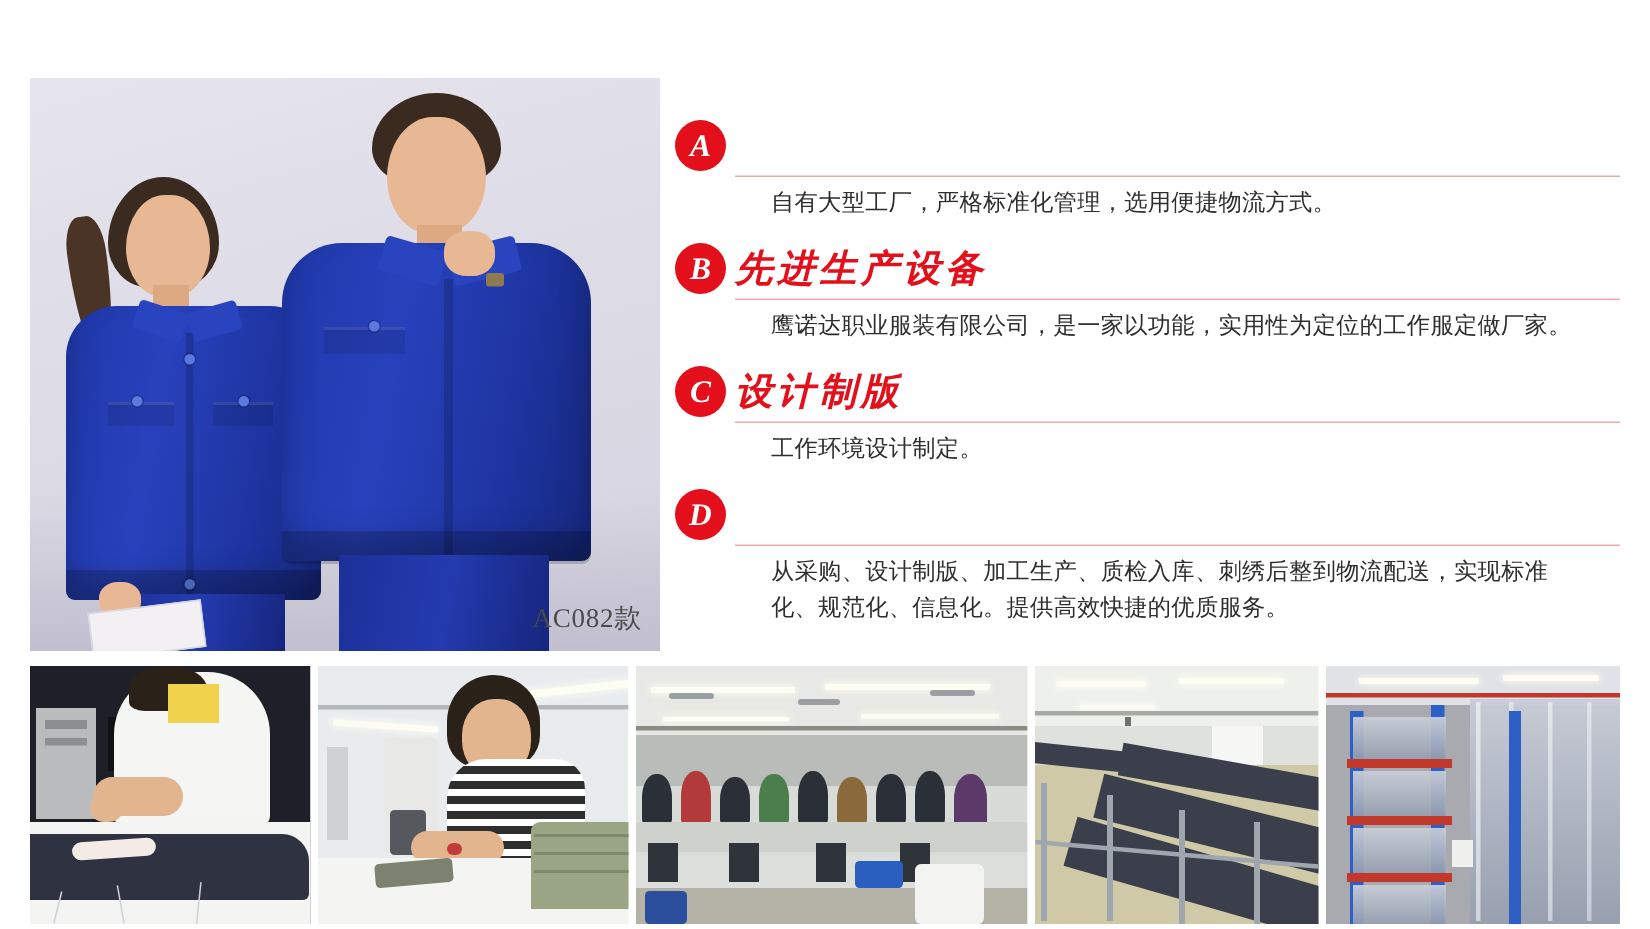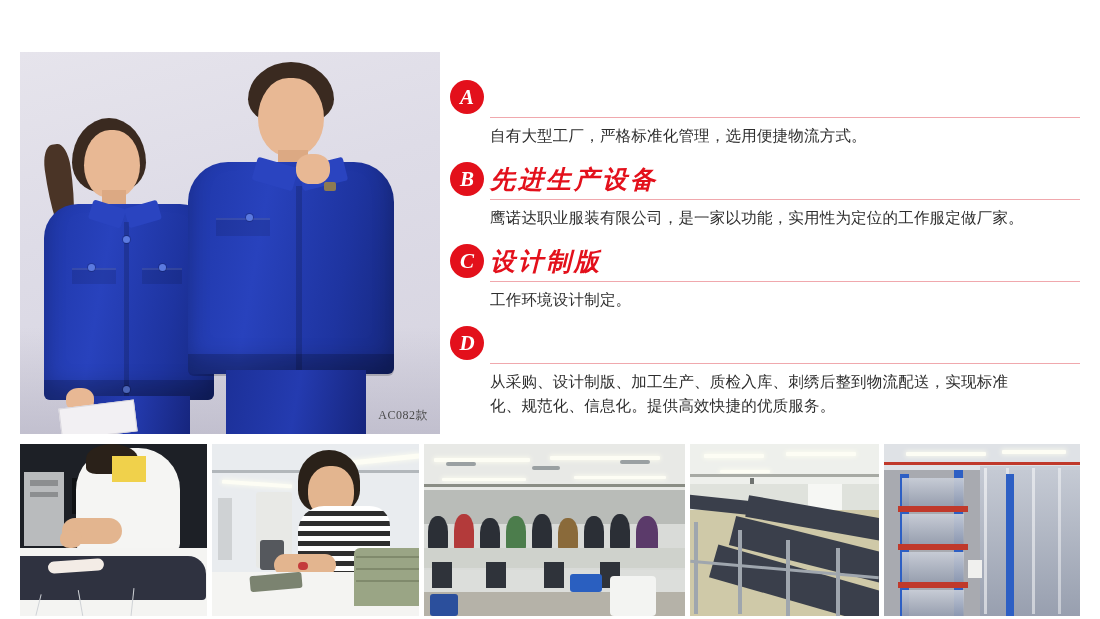--- a/index.html
+++ b/index.html
@@ -137,21 +137,21 @@
   .paper {
     position: absolute;
     background: #f2f0f3;
     border: 1px solid #d8d6dd;
     transform: rotate(-7deg);
   }
   .model-code {
     position: absolute;
     right: 12px;
     bottom: 10px;
-    font-size: 12px;
+    font-size: 18px;
     color: #4a4a4a;
     letter-spacing: 0.5px;
     font-family: "Liberation Serif", "DejaVu Serif", serif;
   }
 
   
   .features {
     position: absolute;
     left: 430px;
     top: 28px;
@@ -192,21 +192,21 @@
     white-space: nowrap;
     font-family: "Liberation Serif", "DejaVu Serif", serif;
     line-height: 1;
   }
   .rule {
     height: 1px;
     background: #f0a8ad;
     margin: 3px 0 6px 40px;
   }
   .feature-body {
-    margin-left: 40px;
+    margin-left: 64px;
     color: #2e2e2e;
     font-size: 15.5px;
     line-height: 1.55;
     letter-spacing: 0.2px;
   }
   .feature-body div { white-space: nowrap; }
 
   
   .strip {
     position: absolute;

